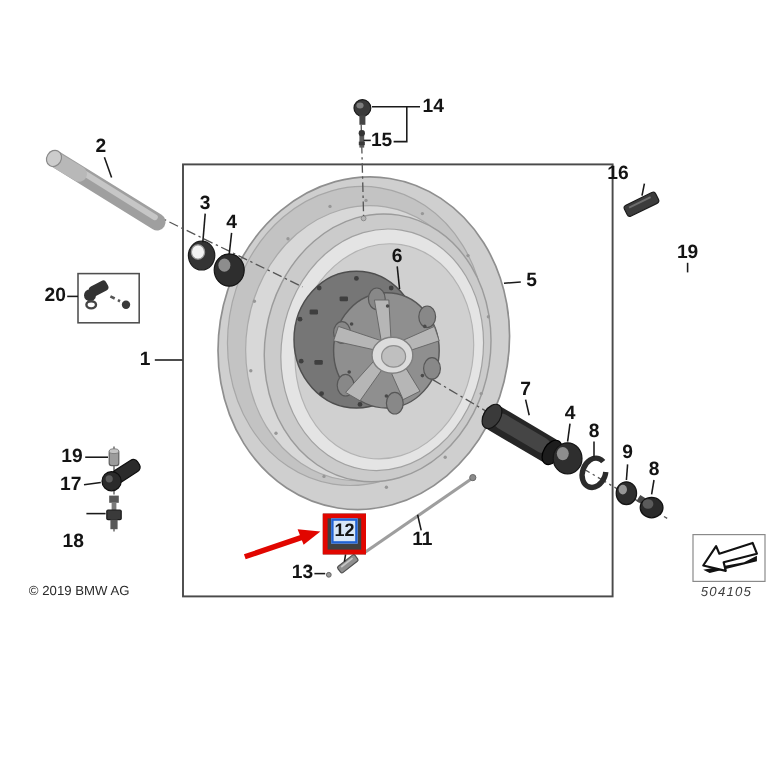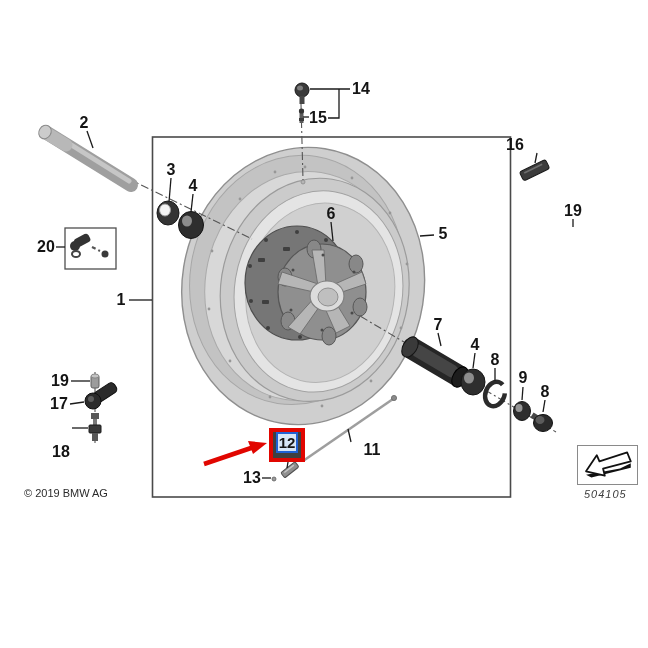--- a/index.html
+++ b/index.html
@@ -267,21 +267,21 @@
   <div class="callout" style="left:84px;top:123px">2</div>
   <div class="callout" style="left:171px;top:170px">3</div>
   <div class="callout" style="left:193px;top:186px">4</div>
   <div class="callout" style="left:443px;top:234px">5</div>
   <div class="callout" style="left:331px;top:214px">6</div>
   <div class="callout" style="left:438px;top:325px">7</div>
   <div class="callout" style="left:475px;top:345px">4</div>
   <div class="callout" style="left:495px;top:360px">8</div>
   <div class="callout" style="left:523px;top:378px">9</div>
   <div class="callout" style="left:545px;top:392px">8</div>
-  <div class="callout" style="left:372px;top:450px">11</div>
+  <div class="callout" style="left:352px;top:450px">11</div>
   <div class="callout" style="left:252px;top:478px">13</div>
   <div class="callout" style="left:361px;top:89px">14</div>
   <div class="callout" style="left:318px;top:118px">15</div>
   <div class="callout" style="left:515px;top:145px">16</div>
   <div class="callout" style="left:59px;top:404px">17</div>
   <div class="callout" style="left:61px;top:452px">18</div>
   <div class="callout" style="left:60px;top:381px">19</div>
   <div class="callout" style="left:46px;top:247px">20</div>
   <div class="callout" style="left:573px;top:211px">19</div>
 

